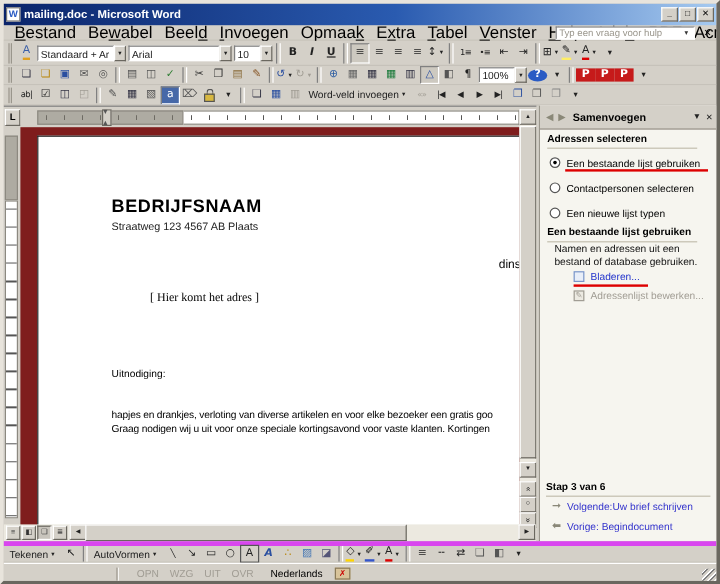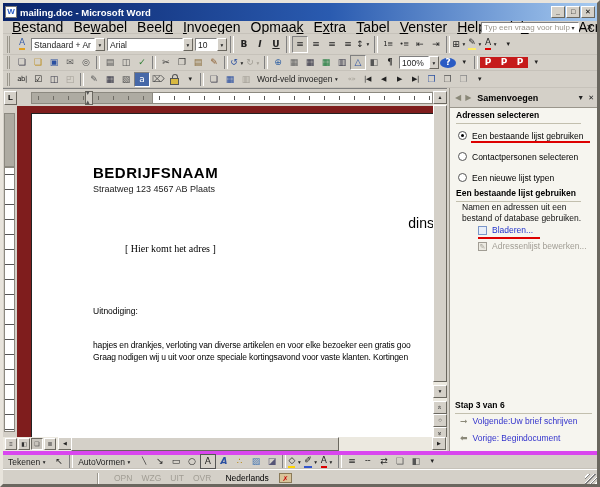--- a/index.html
+++ b/index.html
@@ -10,21 +10,21 @@
   
   .titlebar { height:18px; background:linear-gradient(to right,#0a246a,#2a5bb0 55%,#a6caf0); display:flex; align-items:center; padding:0 2px; }
   .win-icon { width:12px; height:12px; background:#fff; border:1px solid #777; color:#2a5bc4; font-weight:bold; font-size:8px; line-height:10px; text-align:center; margin-right:3px; flex:none; }
   .title { color:#fff; font-weight:bold; font-size:9.5px; flex:1; white-space:nowrap; overflow:hidden; }
   .winbtn { width:14px; height:12px; background:#d4d0c8; border:1px solid; border-color:#fff #6a675f #6a675f #fff; font-size:7px; line-height:10px; text-align:center; font-weight:bold; margin-left:1px; flex:none; color:#000; }
 
   
   .menubar { height:13px; display:flex; align-items:center; padding-left:4px; position:relative; border-bottom:1px solid #c6c2ba; }
   .menu-item { padding:12px 5px; font-size:14px; white-space:nowrap; }
   .menu-item u { text-decoration:underline; }
-  .helpbox { position:absolute; right:18px; top:1px; width:98px; height:11px; background:#fff; border:1px solid; border-color:#808080 #fff #fff #808080; color:#9a968c; font-size:8px; padding:0 2px; display:flex; align-items:center; white-space:nowrap; overflow:hidden; }
+  .helpbox { position:absolute; right:18px; top:1px; width:116px; height:11px; background:#fff; border:1px solid; border-color:#808080 #fff #fff #808080; color:#9a968c; font-size:8px; padding:0 2px; display:flex; align-items:center; white-space:nowrap; overflow:hidden; }
   .helpbox .dd { margin-left:auto; color:#333; font-size:6px; }
   .menu-close { position:absolute; right:4px; top:2px; font-size:8px; font-weight:bold; line-height:9px; }
 
   
   .tbrow { display:flex; align-items:center; padding-left:2px; background:#d4d0c8; border-bottom:1px solid #c6c2ba; position:relative; }
   .tb-formatting { height:21px; }
   .tb-standard { height:16px; }
   .tb-forms { height:17px; }
   .tb-drawing { height:18px; border-top:4px solid #d946ef; }
   .tbi { display:flex; align-items:center; justify-content:center; height:15px; min-width:16px; flex:none; color:#222; position:relative; }
@@ -75,21 +75,21 @@
   .vruler { position:absolute; left:0; top:17px; width:14px; height:332px; background:#d4d0c8; }
   .vr-gray { position:absolute; left:1px; top:7px; width:11px; height:54px; background:#aeaba2; border:1px solid #8c8980; }
   .vr-white { position:absolute; left:1px; top:61px; width:11px; height:265px; background:#fff; border:1px solid #8c8980;
     background-image:repeating-linear-gradient(to bottom, transparent 0 6px, #555 6px 7px, transparent 7px 15px); background-position:center; background-size:4px 100%; background-repeat:repeat; }
 
   
   .canvas { position:absolute; left:14px; top:17px; width:416px; height:332px; background:#7f1d1d; overflow:hidden; }
   .page { position:absolute; left:14px; top:7px; width:402px; height:325px; background:#fff; border-left:1px solid #222; border-top:1px solid #222; overflow:hidden; }
   .doc-company { position:absolute; left:61px; top:50px; font-size:15px; font-weight:bold; letter-spacing:0.5px; }
   .doc-address { position:absolute; left:61px; top:70px; font-size:9px; color:#222; }
-  .doc-date { position:absolute; right:-1px; top:101px; font-size:14px;text-align:right; }
+  .doc-date { position:absolute; right:-1px; top:101px; font-size:10px;text-align:right; }
   .doc-placeholder { position:absolute; left:93px; top:129px; font-size:10px; font-family:"Liberation Serif","DejaVu Serif",serif; }
   .doc-salutation { position:absolute; left:61px; top:192px; font-size:8.5px; }
   .doc-body { position:absolute; left:61px; top:225px; font-size:8.5px; letter-spacing:-0.15px; line-height:12px; white-space:nowrap; width:345px; overflow:hidden; }
 
   
   .vscroll { position:absolute; right:0; top:2px; width:14px; height:347px; background:#ece9e0; }
   .sbtn { position:absolute; left:0; width:14px; height:13px; background:#d4d0c8; border:1px solid; border-color:#fff #6a675f #6a675f #fff; font-size:5px; text-align:center; line-height:11px; color:#222; }
   .vthumb { position:absolute; left:0; top:14px; width:14px; height:277px; background:#d4d0c8; border:1px solid; border-color:#fff #6a675f #6a675f #fff; }
   .rot-up { transform:rotate(90deg); display:inline-block; font-size:7px; }
   .rot-dn { transform:rotate(-90deg); display:inline-block; font-size:7px; }

